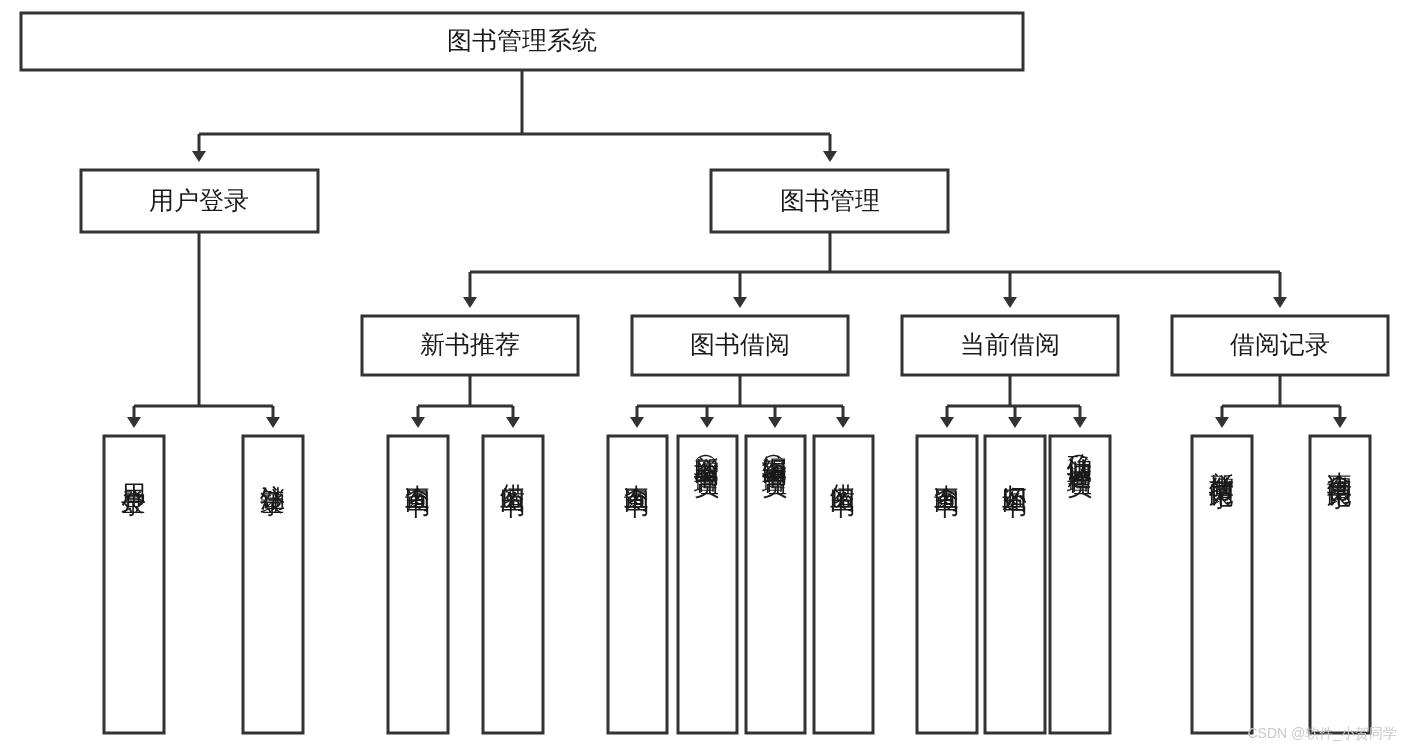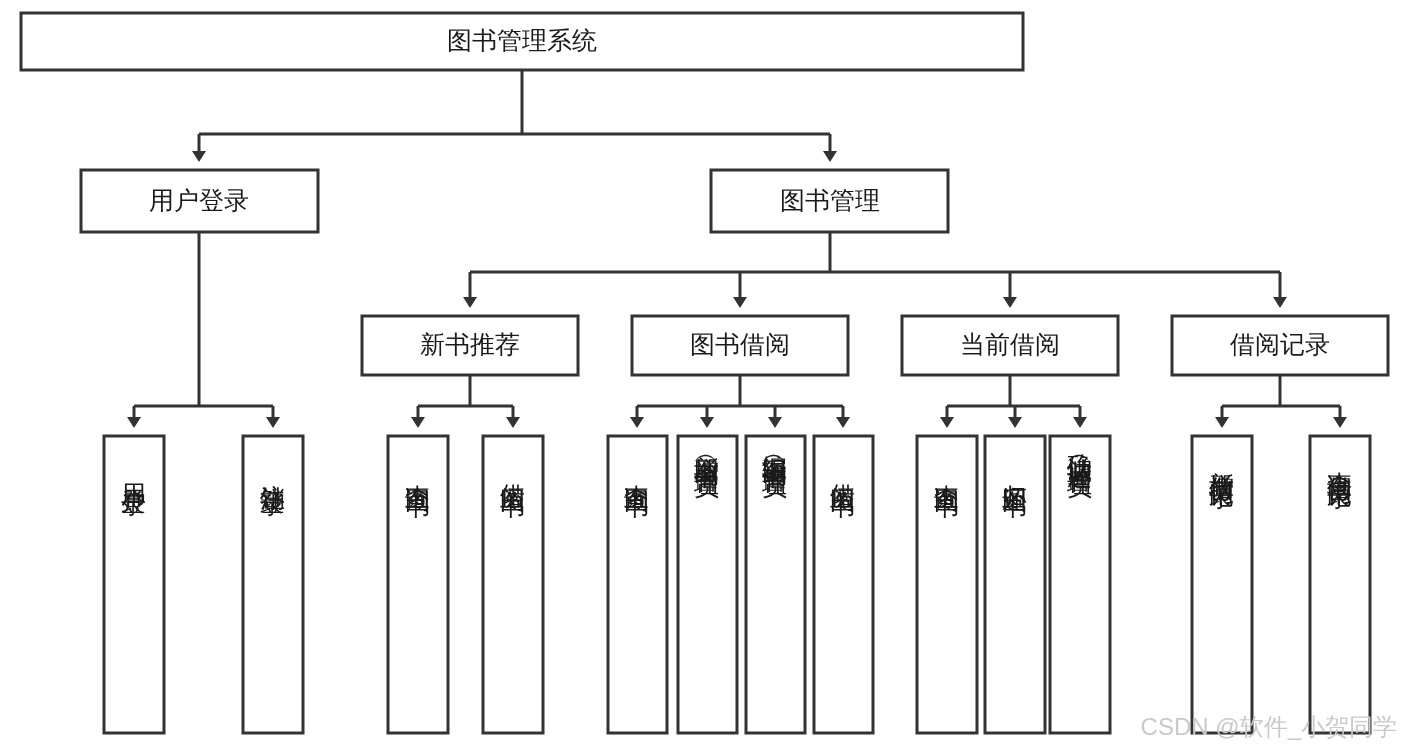--- a/index.html
+++ b/index.html
@@ -17,21 +17,21 @@
   .leaf-label{
     font-family:"Liberation Sans","DejaVu Sans",sans-serif;
     font-size:25px;fill:#1a1a1a;text-anchor:middle;
     writing-mode:vertical-rl;text-orientation:upright;letter-spacing:3px;
   }
   .conn{stroke:#333333;stroke-width:3;fill:none;}
   .arrow-head{fill:#333333;}
   .watermark{
     position:absolute;right:8px;bottom:4px;
     font-family:"Liberation Sans","DejaVu Sans",sans-serif;
-    font-size:24px;color:#c9c9c9;white-space:nowrap;pointer-events:none;
+    font-size:14px;color:#c9c9c9;white-space:nowrap;pointer-events:none;
   }
 </style>
 </head>
 <body>
 
 <svg id="diagram" viewBox="0 0 1405 747" xmlns="http://www.w3.org/2000/svg">
 
   <defs>
     <marker id="ah" markerWidth="12" markerHeight="14" refX="1" refY="7" orient="auto" markerUnits="userSpaceOnUse">
       <path class="arrow-head" d="M0,0 L11,7 L0,14 Z"></path>

